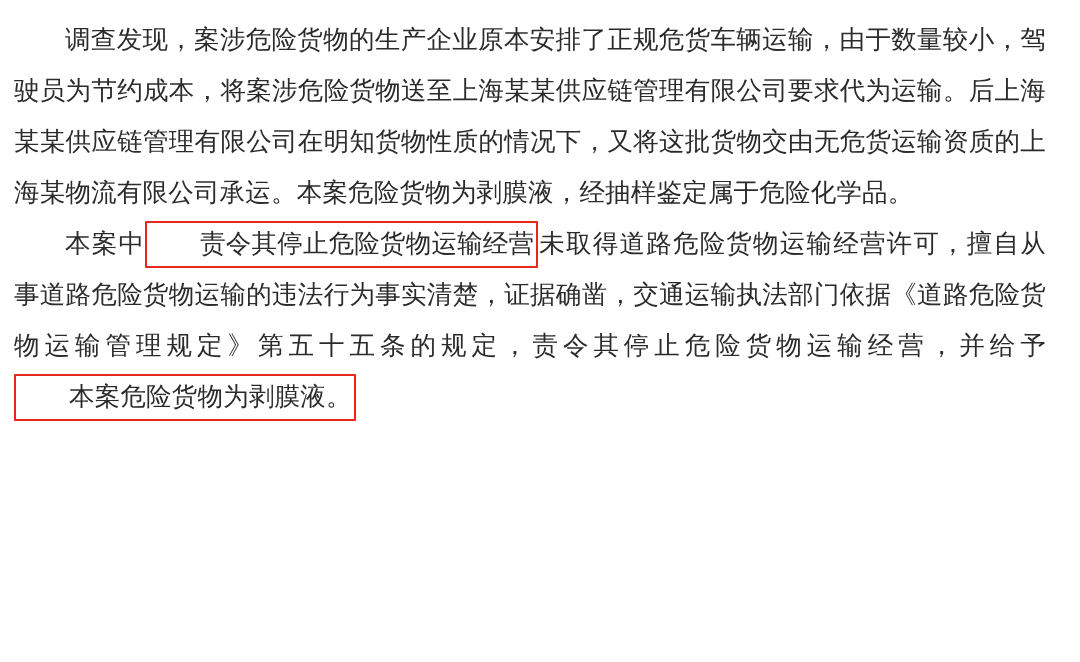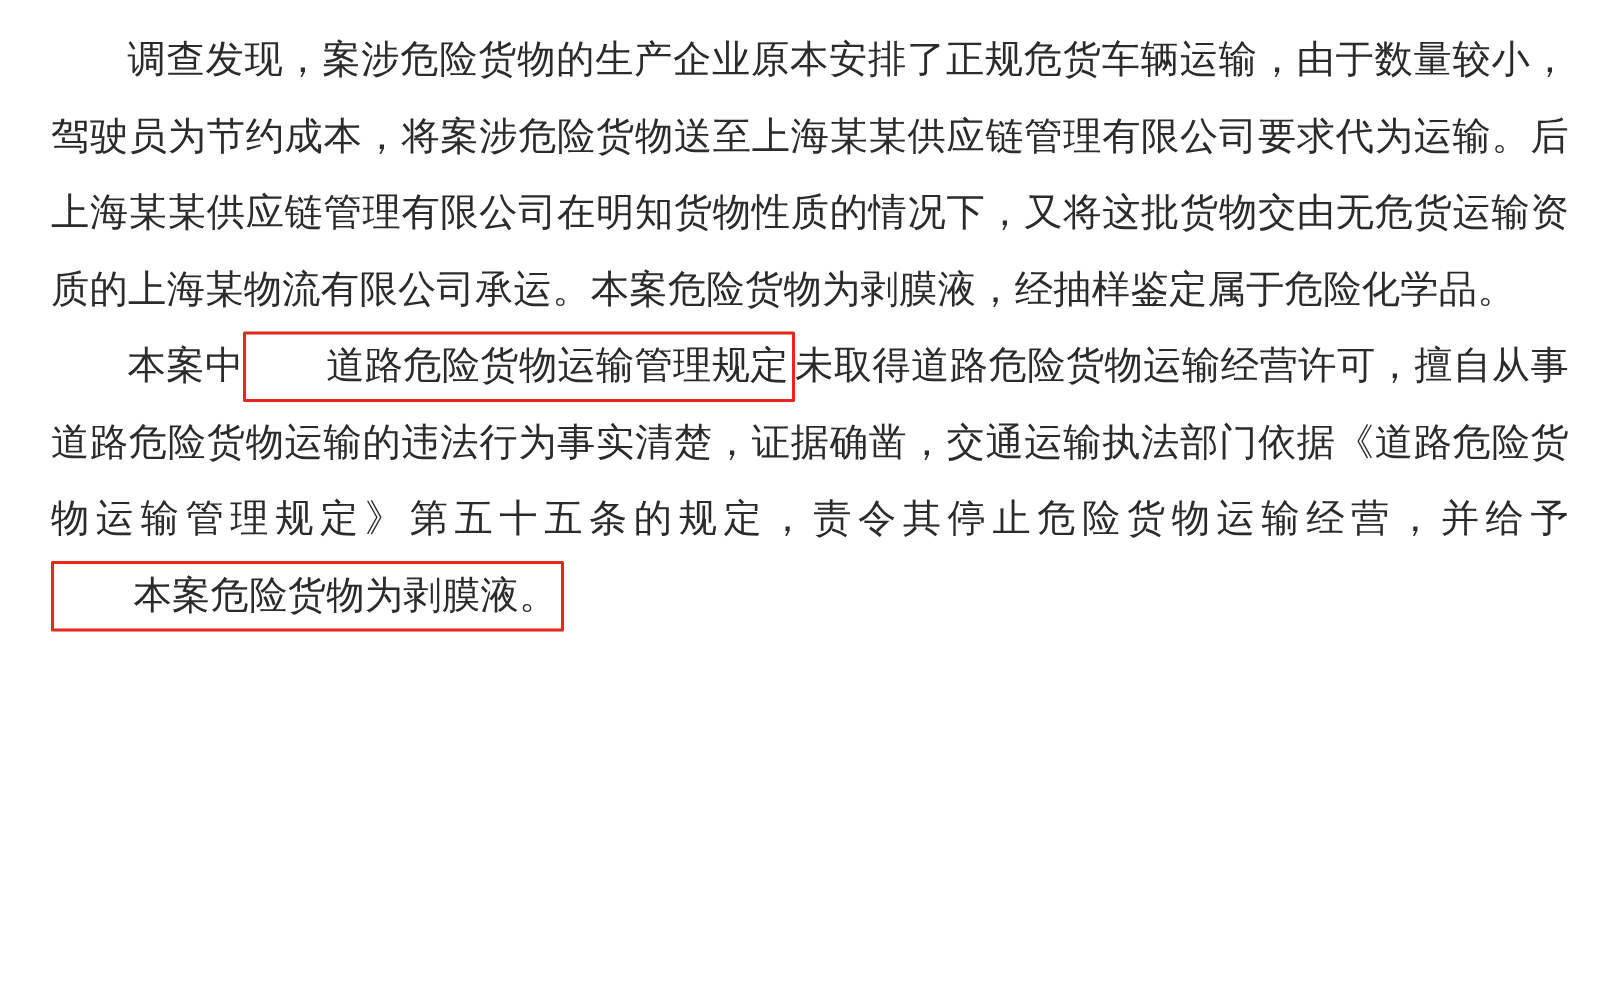--- a/index.html
+++ b/index.html
@@ -13,21 +13,21 @@
     font-family: "Liberation Serif", "DejaVu Serif", serif;
     color: #262626;
     overflow: hidden;
   }
   .page {
     position: relative;
     width: 1080px;
     height: 662px;
     background: #ffffff;
     box-sizing: border-box;
-    padding: 14px 34px 0 34px;
+    padding: 14px 34px 0 14px;
   }
   .para {
     margin: 0;
     text-align: justify;
     text-justify: inter-ideograph;
     font-size: 25.5px;
     line-height: 51px;
     letter-spacing: 0.2px;
     color: #2b2b2b;
   }
@@ -50,17 +50,17 @@
 </head>
 <body>
 
 <div class="page">
 
   <p class="para indent">
     <span>调查发现，案涉危险货物的生产企业原本安排了正规危货车辆运输，由于数量较小，驾驶员为节约成本，将案涉危险货物送至上海某某供应链管理有限公司要求代为运输。后上海某某供应链管理有限公司在明知货物性质的情况下，又将这批货物交由无危货运输资质的上海某物流有限公司承运。本案危险货物为剥膜液，经抽样鉴定属于危险化学品。</span>
   </p>
 
   <p class="para indent">
-    <span>本案中</span><span class="boxed">道路危险货物运输管理规定</span><span>未取得道路危险货物运输经营许可，擅自从事道路危险货物运输的违法行为事实清楚，证据确凿，交通运输执法部门依据《道路危险货物运输管理规定》第五十五条的规定，责令其停止危险货物运输经营，并给予</span><span class="boxed">本案危险货物为剥膜液。</span>
+    <span>本案中</span><span class="boxed">责令其停止危险货物运输经营</span><span>未取得道路危险货物运输经营许可，擅自从事道路危险货物运输的违法行为事实清楚，证据确凿，交通运输执法部门依据《道路危险货物运输管理规定》第五十五条的规定，责令其停止危险货物运输经营，并给予</span><span class="boxed">本案危险货物为剥膜液。</span>
   </p>
 
 
 </div>
 
 </body></html>

